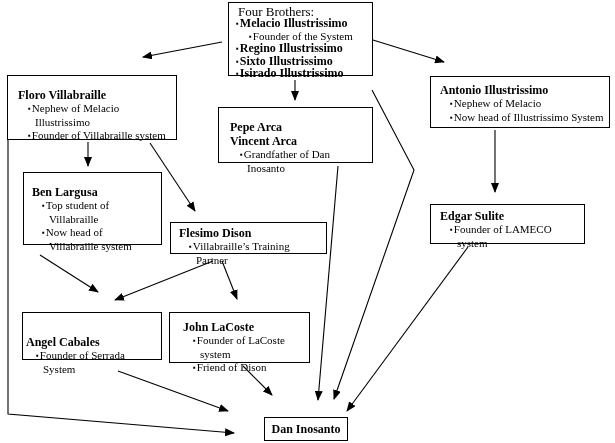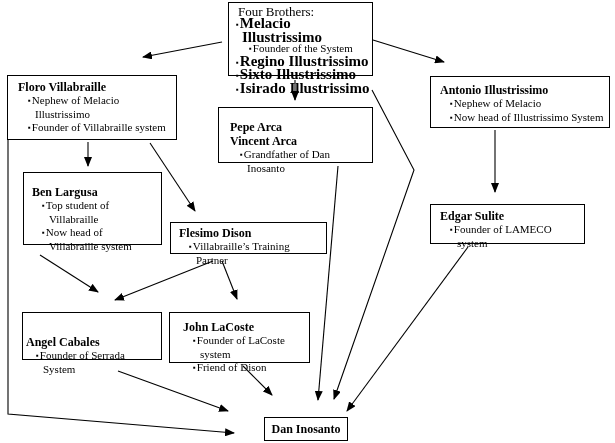--- a/index.html
+++ b/index.html
@@ -4,21 +4,21 @@
 <style>
   html,body{margin:0;padding:0;background:#fff;}
   #canvas{position:relative;width:615px;height:443px;background:#fff;overflow:hidden;
           font-family:"Liberation Serif",serif;color:#000;}
   #arrows{position:absolute;left:0;top:0;width:615px;height:443px;pointer-events:none;}
   .node{position:absolute;border:1px solid #000;background:#fff;box-sizing:border-box;
         font-size:11px;line-height:13px;}
   .title{font-weight:bold;font-size:12px;line-height:14px;}
   .b{padding-left:17px;text-indent:-7px;}
   .b::before{content:"▪";font-size:8px;position:relative;top:-1px;margin-right:1px;}
-  .bi{font-weight:bold;font-size:15px;line-height:11.5px;padding-left:8px;text-indent:-6px;}
+  .bi{font-weight:bold;font-size:12px;line-height:11.5px;padding-left:8px;text-indent:-6px;}
   .bi::before{content:"▪";font-size:8px;position:relative;top:-1px;margin-right:1px;}
   .sub{font-weight:normal;padding-left:22px;text-indent:-7px;line-height:11.5px;}
   .sub::before{content:"▪";font-size:8px;position:relative;top:-1px;margin-right:1px;}
   .hdr{font-size:13px;line-height:12px;padding-left:4px;}
   .center{text-align:center;}
 </style>
 </head>
 <body>
 
 <div id="canvas">
@@ -50,21 +50,21 @@
 
   <div class="node" style="left:228px;top:2px;width:145px;height:74px;padding:3px 2px 0 5px;">
     <div class="hdr">Four Brothers:</div>
     <div class="bi">Melacio Illustrissimo</div>
     <div class="sub">Founder of the System</div>
     <div class="bi">Regino Illustrissimo</div>
     <div class="bi">Sixto Illustrissimo</div>
     <div class="bi">Isirado Illustrissimo</div>
   </div>
 
-  <div class="node" style="left:7px;top:75px;width:170px;height:65px;padding:4px 2px 0 10px;">
+  <div class="node" style="left:7px;top:75px;width:170px;height:65px;padding:12px 2px 0 10px;">
     <div class="title">Floro Villabraille</div>
     <div class="b">Nephew of Melacio Illustrissimo</div>
     <div class="b">Founder of Villabraille system</div>
   </div>
 
   <div class="node" style="left:430px;top:76px;width:180px;height:52px;padding:6px 2px 0 9px;">
     <div class="title">Antonio Illustrissimo</div>
     <div class="b">Nephew of Melacio</div>
     <div class="b">Now head of Illustrissimo System</div>
   </div>

